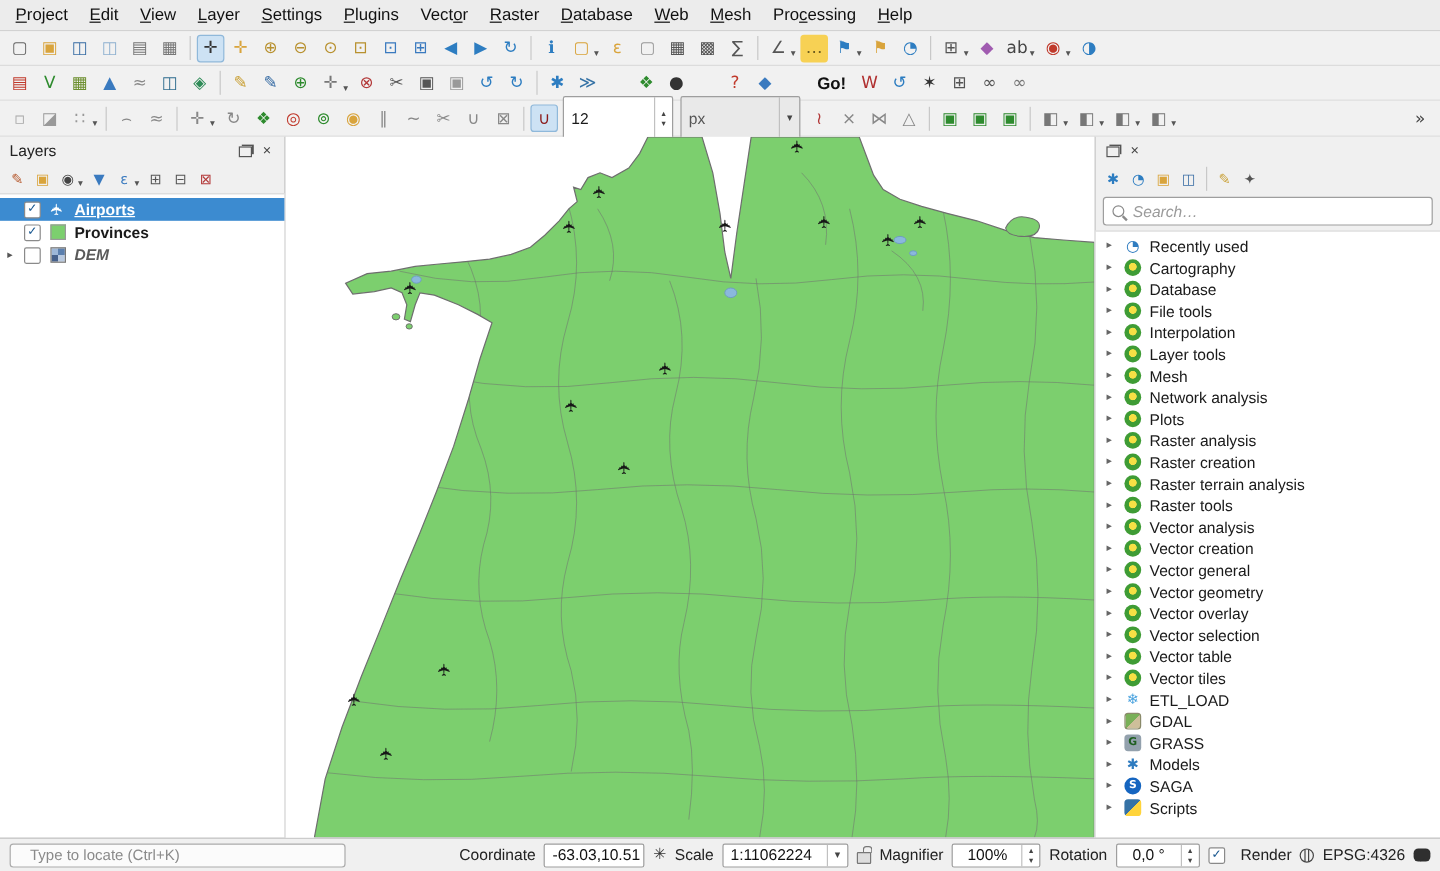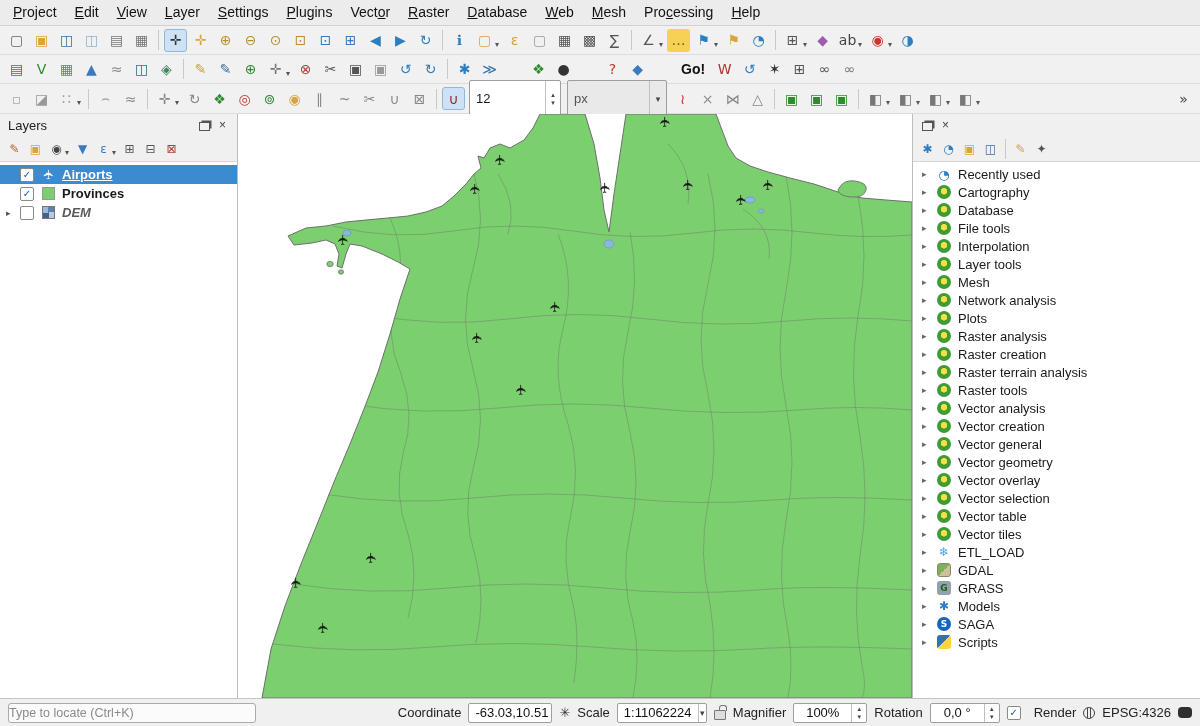--- a/index.html
+++ b/index.html
@@ -75,21 +75,21 @@
   .ti-clock{color:#2f7cc0;font-size:13px;}
   .ti-snowflake{color:#4aa3df;font-size:12px;}
   .ti-gdal{background:linear-gradient(135deg,#79b058 50%,#cdbf9a 50%);border:1px solid #8a8a6a;box-sizing:border-box;}
   .ti-grass{background:#93a1ad;color:#1e5e20;font-weight:700;font-size:9px;}
   .ti-models{color:#2f7cc0;font-size:12px;}
   .ti-saga{background:#1565c0;color:#fff;border-radius:50%;font-size:9px;font-weight:700;}
   .ti-scripts{background:linear-gradient(135deg,#3572a5 50%,#ffd43b 50%);}
 
   
   #status-bar{height:28px;background:#f0f0f0;border-top:1px solid #c4c4c4;display:flex;align-items:center;padding:0 8px;gap:7px;font-size:13px;color:#222;box-sizing:border-box;}
-  .locate-input{width:246px;height:18px;border:1px solid #ababab;border-radius:3px;background:#fbfbfb;display:flex;align-items:center;padding:0 0;font-size:12.5px;color:#8a8a8a;flex:0 0 auto;}
+  .locate-input{width:246px;height:18px;border:1px solid #ababab;border-radius:3px;background:#fbfbfb;display:flex;align-items:center;padding:0 16px;font-size:12.5px;color:#8a8a8a;flex:0 0 auto;}
   .sb-spacer{flex:1;}
   .sb-field{height:20px;border:1px solid #9e9e9e;border-radius:2px;background:#fff;display:flex;align-items:center;box-sizing:border-box;flex:0 0 auto;}
   .sb-val{padding:16px 6px;flex:1;text-align:center;font-size:13px;color:#111;}
   .extents-icon{font-family:"DejaVu Sans",sans-serif;font-size:13px;color:#333;}
   .lock-icon{width:10px;height:8px;border:1px solid #777;border-radius:1px;background:#ddd;position:relative;margin-top:5px;flex:0 0 auto;}
   .lock-icon::before{content:"";position:absolute;width:6px;height:5px;border:1.5px solid #777;border-bottom:none;border-radius:3px 3px 0 0;top:-6px;left:4px;}
   .crs-icon{width:12px;height:12px;border:1.3px solid #444;border-radius:50%;box-sizing:border-box;position:relative;flex:0 0 auto;}
   .crs-icon::before{content:"";position:absolute;left:4px;top:0;width:2px;height:10px;border-left:1px solid #444;border-right:1px solid #444;transform:translateX(-1px);}
   .msg-icon{width:14px;height:11px;background:#2f2f2f;border-radius:4px;position:relative;flex:0 0 auto;}
   .msg-icon::after{content:"";position:absolute;left:3px;bottom:-3px;border:3px solid transparent;border-top-color:#2f2f2f;}
@@ -364,20 +364,24 @@
       </div>
       <div id="toolbox-tools" class="panel-tools">
           <span class="tbico small" style="color: rgb(45, 125, 193);">✱</span>
           <span class="tbico small" style="color: rgb(45, 125, 193);">◔</span>
           <span class="tbico small" style="color: rgb(217, 164, 60);">▣</span>
           <span class="tbico small" style="color: rgb(58, 110, 165);">◫</span>
           <span class="tbsep"></span>
           <span class="tbico small" style="color: rgb(202, 162, 58);">✎</span>
           <span class="tbico small" style="color: rgb(85, 85, 85);">✦</span>
         </div>
+      <div class="search-box">
+        <span class="search-glass"></span>
+        <span class="search-ph">Search…</span>
+      </div>
       <div id="toolbox-tree">
           <div class="tree-row">
             <span class="tw">▸</span>
             <span class="ti ti-clock">◔</span>
             <span class="tl">Recently used</span>
           </div>
           <div class="tree-row">
             <span class="tw">▸</span>
             <span class="ti ti-qgis"></span>
             <span class="tl">Cartography</span>
@@ -515,21 +519,21 @@
     <span class="locate-input">
         <span>Type to locate (Ctrl+K)</span>
       </span>
     <span class="sb-spacer"></span>
     <span class="sb-label">Coordinate</span>
     <span class="sb-field" style="width:84px">
         <span class="sb-val">-63.03,10.51</span>
       </span>
     <span class="extents-icon">✳</span>
     <span class="sb-label">Scale</span>
-    <span class="sb-field" style="width:90px">
+    <span class="sb-field" style="width:105px">
         <span class="sb-val" style="text-align:left">1:11062224</span>
         <span class="comboarr">▾</span>
       </span>
     <span class="lock-icon"></span>
     <span class="sb-label">Magnifier</span>
     <span class="sb-field" style="width:74px">
         <span class="sb-val">100%</span>
         <span class="spinarr">
           <i>▴</i>
           <i>▾</i>

